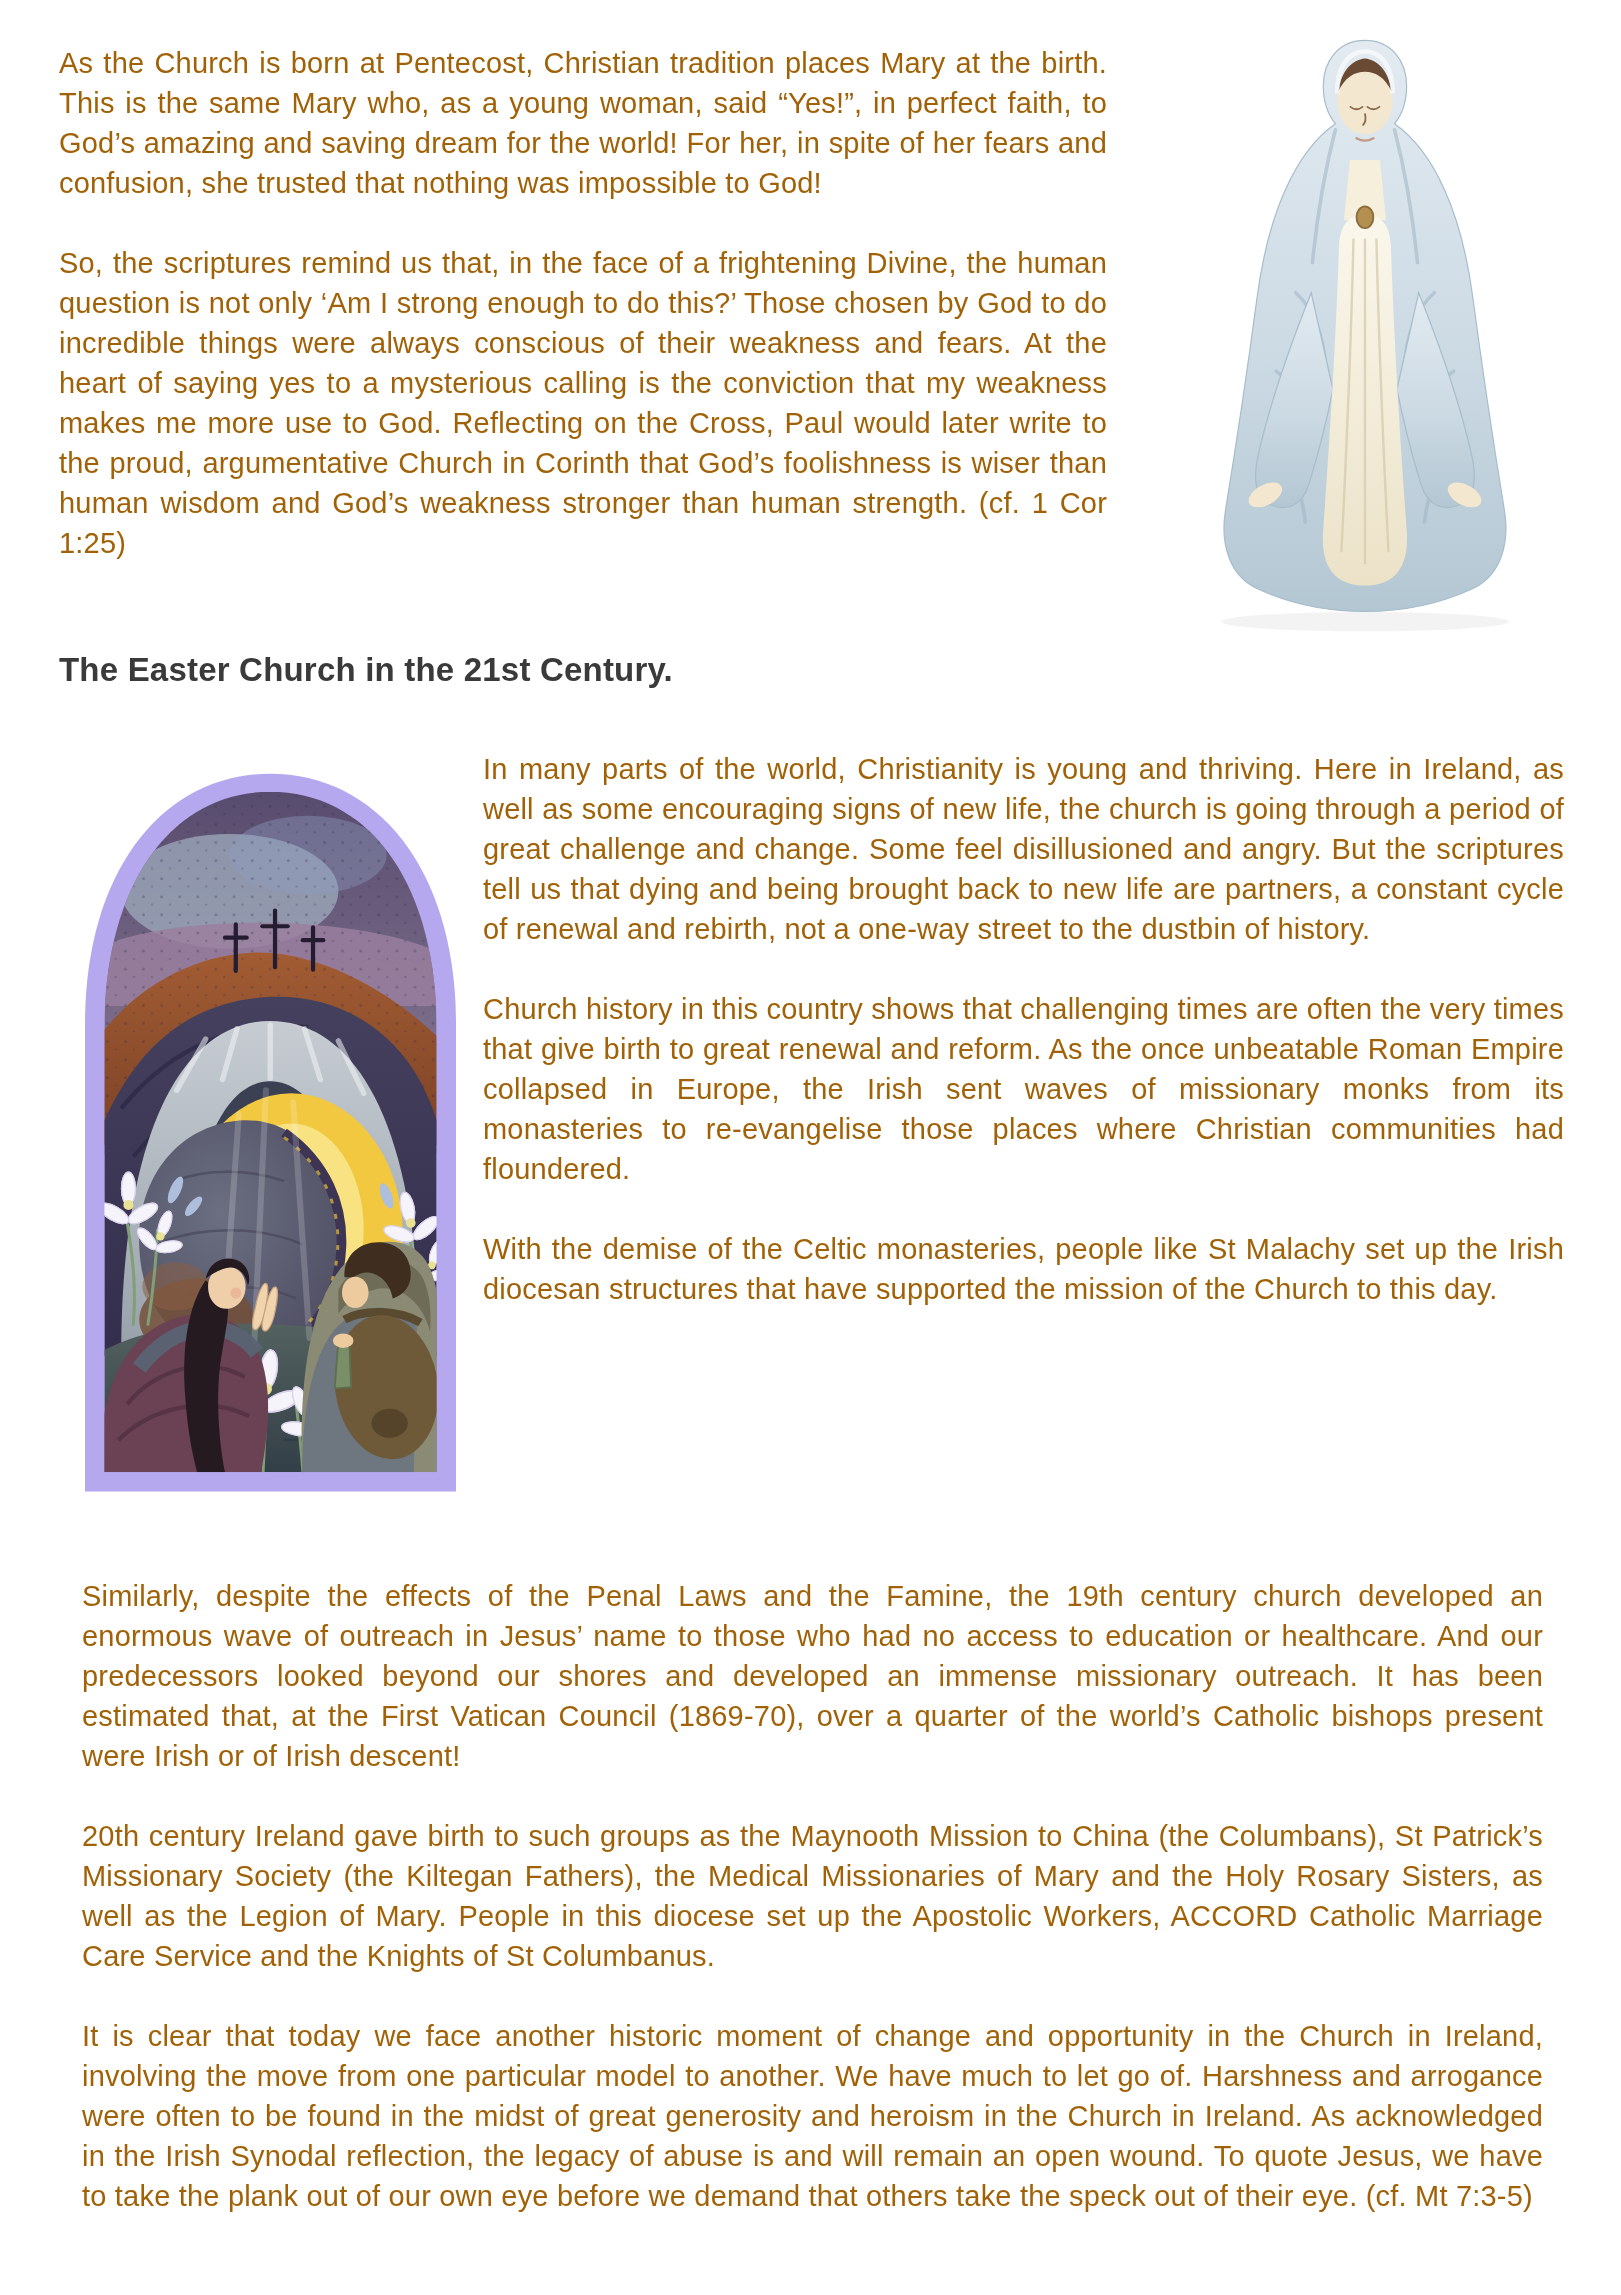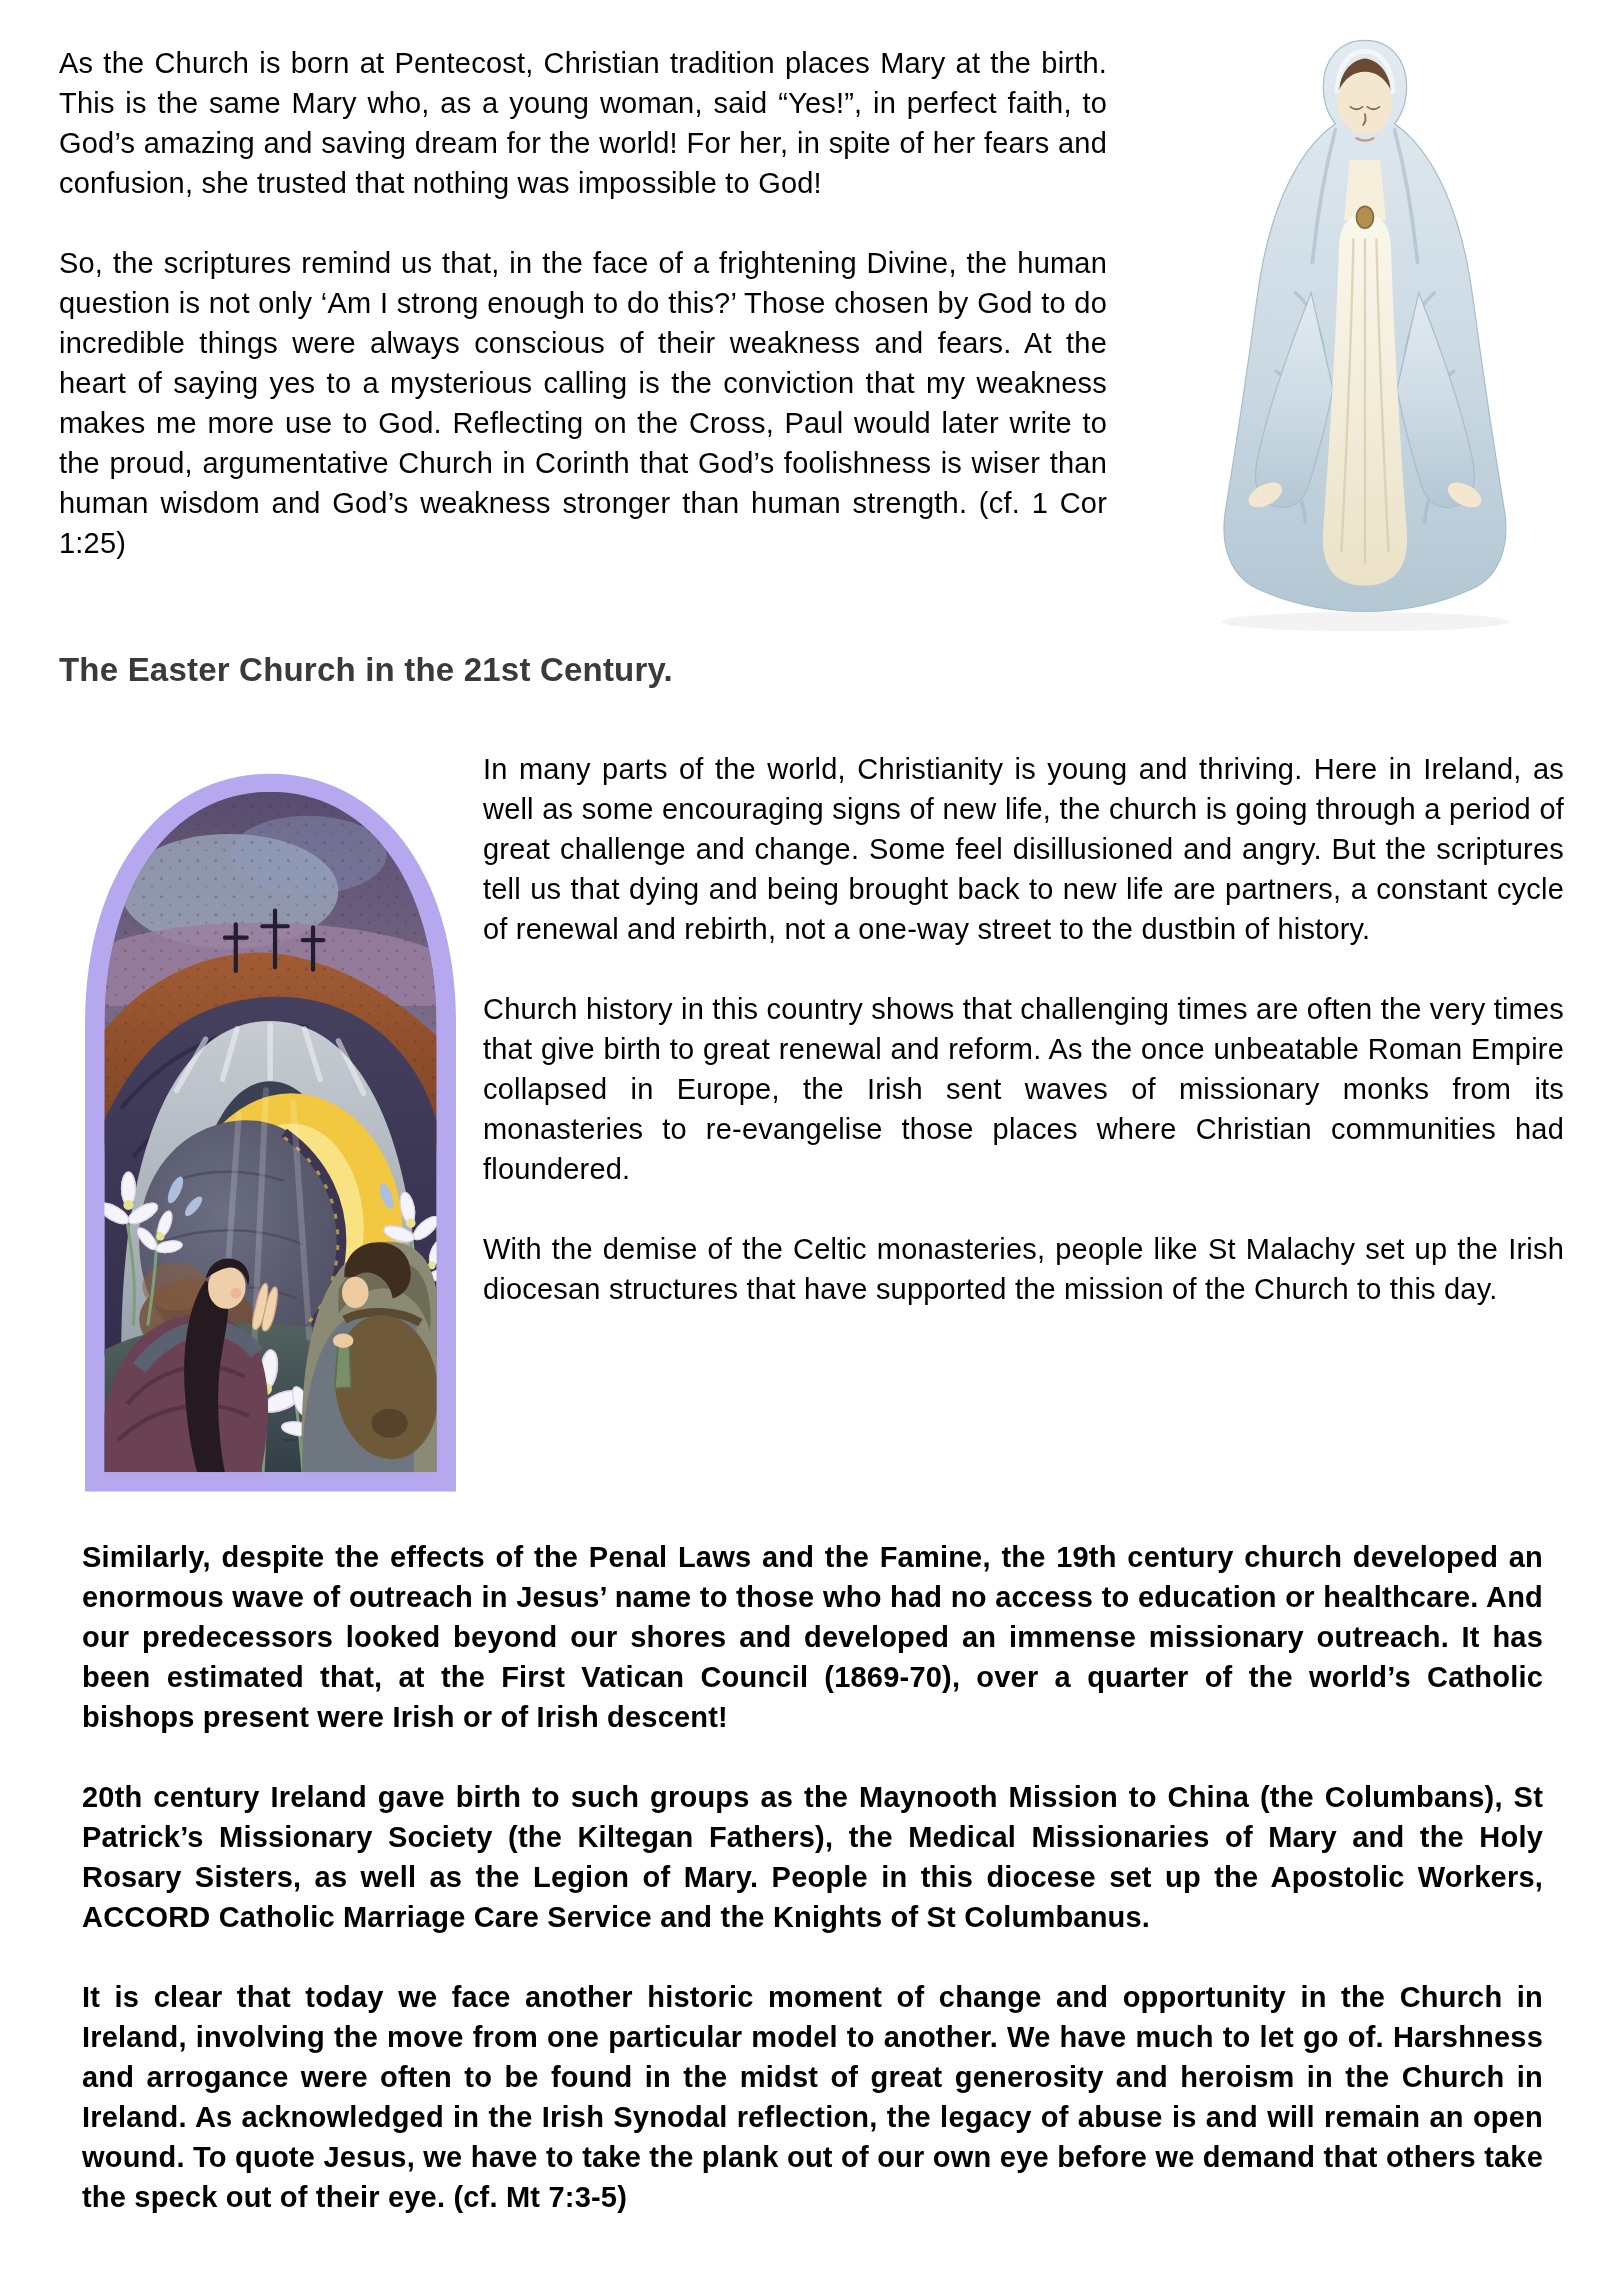--- a/index.html
+++ b/index.html
@@ -10,33 +10,33 @@
     font-family:"Liberation Sans", sans-serif;
     color:#3a3a3a;
     overflow:hidden;
   }
   .body-text p{
     margin:0;
     font-size:29px;
     line-height:40px;
     text-align:justify;
     letter-spacing:0.2px;
-    color:#000000;
+    color:#a16207;
   }
   .body-text p + p{margin-top:40px;}
   .intro{position:absolute;left:59px;top:43px;width:1048px;}
   .mary-fig{position:absolute;left:1205px;top:33px;width:338px;height:604px;margin:0;}
   .heading{
     position:absolute;left:59px;top:651px;margin:0;
     font-size:33px;line-height:37px;font-weight:700;color:#3a3a3a;
     letter-spacing:0.2px;
   }
   .arch-fig{position:absolute;left:85px;top:746px;width:371px;height:746px;margin:0;}
   .mid-col{position:absolute;left:483px;top:749px;width:1081px;}
-  .lower{position:absolute;left:82px;top:1537px;width:1461px;font-weight:bold;}
+  .lower{position:absolute;left:82px;top:1576px;width:1461px;}
   figure svg{display:block;width:100%;height:100%;}
 </style>
 </head>
 <body>
 
 <div class="page">
 
   <section class="intro body-text">
     <p>As the Church is born at Pentecost, Christian tradition places Mary at the birth. This is the same Mary who, as a young woman, said “Yes!”, in perfect faith, to God’s amazing and saving dream for the world! For her, in spite of her fears and confusion, she trusted that nothing was impossible to God!</p>
     <p>So, the scriptures remind us that, in the face of a frightening Divine, the human question is not only ‘Am I strong enough to do this?’ Those chosen by God to do incredible things were always conscious of their weakness and fears. At the heart of saying yes to a mysterious calling is the conviction that my weakness makes me more use to God. Reflecting on the Cross, Paul would later write to the proud, argumentative Church in Corinth that God’s foolishness is wiser than human wisdom and God’s weakness stronger than human strength. (cf. 1 Cor 1:25)</p>

